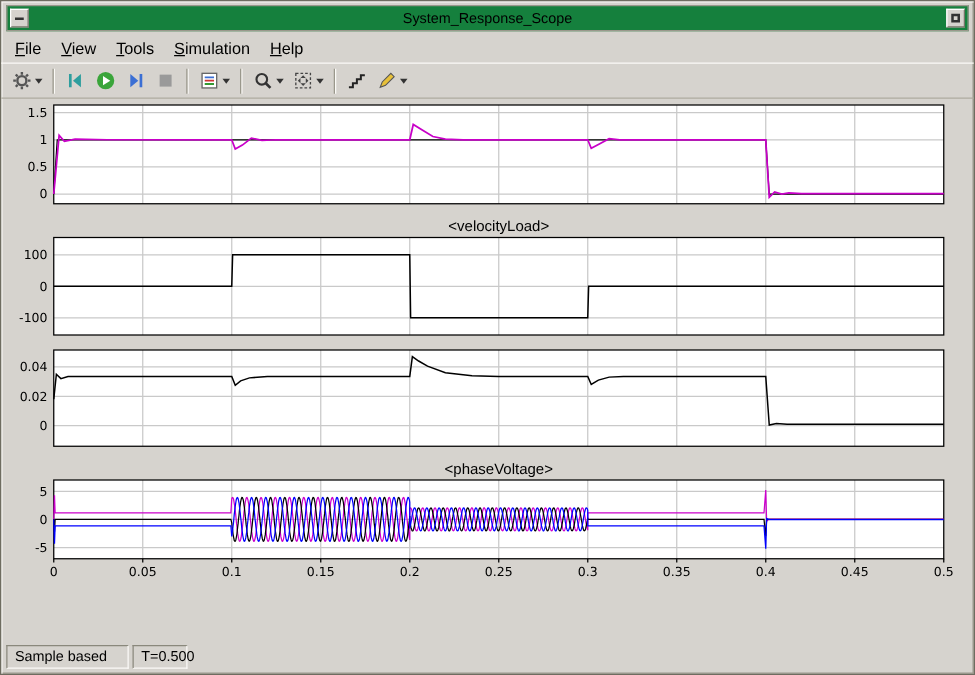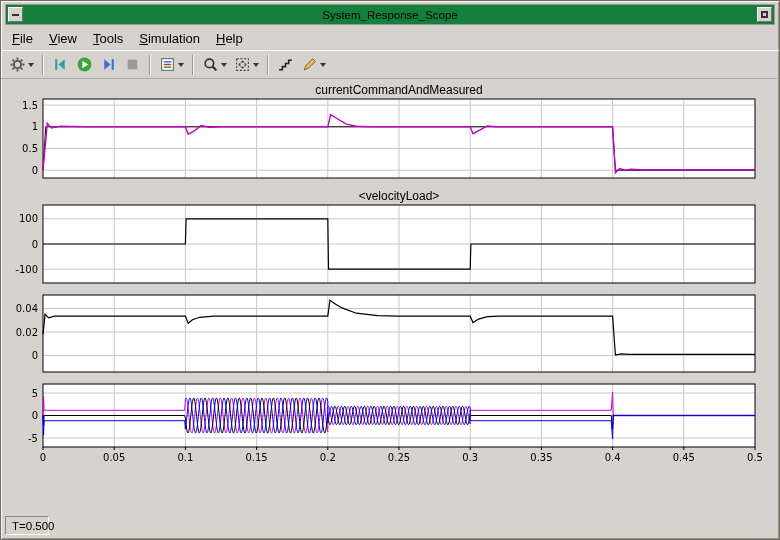--- a/index.html
+++ b/index.html
@@ -128,21 +128,20 @@
     <button class="tool">
       <svg class="ticon" viewBox="0 0 16 16">
         <path d="M3 13l1.5-4L11 2.5 13.5 5 7 11.5z" fill="#e8c13a" stroke="#555" stroke-width="0.8"></path>
       </svg>
       <span class="caret"></span>
     </button>
   </div>
 
   <div class="plots">
     <div class="chart-block">
-      <div class="chart-title">currentCommandAndMeasured</div>
       <svg class="plot" width="748" height="81">
           <rect x="34" y="1" width="712" height="79" fill="#ffffff"></rect>
           <line x1="105.2" y1="1" x2="105.2" y2="80" stroke="#c9c9c9"></line>
           <line x1="176.4" y1="1" x2="176.4" y2="80" stroke="#c9c9c9"></line>
           <line x1="247.6" y1="1" x2="247.6" y2="80" stroke="#c9c9c9"></line>
           <line x1="318.8" y1="1" x2="318.8" y2="80" stroke="#c9c9c9"></line>
           <line x1="390.0" y1="1" x2="390.0" y2="80" stroke="#c9c9c9"></line>
           <line x1="461.2" y1="1" x2="461.2" y2="80" stroke="#c9c9c9"></line>
           <line x1="532.4" y1="1" x2="532.4" y2="80" stroke="#c9c9c9"></line>
           <line x1="603.6" y1="1" x2="603.6" y2="80" stroke="#c9c9c9"></line>
@@ -199,20 +198,21 @@
           <text x="29" y="65" text-anchor="end" font-size="10">0</text>
           <line x1="34" y1="38.0" x2="746" y2="38.0" stroke="#c9c9c9"></line>
           <text x="29" y="41.5" text-anchor="end" font-size="10">0.02</text>
           <line x1="34" y1="14.5" x2="746" y2="14.5" stroke="#c9c9c9"></line>
           <text x="29" y="18" text-anchor="end" font-size="10">0.04</text>
           <rect x="34" y="1" width="712" height="77" fill="none" stroke="#000"></rect>
           <polyline points="34.0,40.4 36.1,20.4 39.7,23.9 45.4,22.2 105.2,22.2 176.4,22.2 179.2,29.2 183.5,25.7 190.6,23.3 204.9,22.2 318.8,22.2 320.9,6.3 325.9,9.8 333.0,13.9 347.3,19.2 368.6,21.6 390.0,22.2 461.2,22.2 464.0,28.6 469.7,25.1 478.3,22.7 489.7,22.2 603.6,22.2 606.4,61.0 612.1,59.8 620.7,60.4 746.0,60.4" fill="none" stroke="#000000" stroke-width="1.2"></polyline>
         </svg>
     </div>
     <div class="chart-block">
+      <div class="chart-title">&lt;phaseVoltage&gt;</div>
       <svg class="plot" width="748" height="81">
           <rect x="34" y="1" width="712" height="63" fill="#ffffff"></rect>
           <line x1="105.2" y1="1" x2="105.2" y2="64" stroke="#c9c9c9"></line>
           <line x1="176.4" y1="1" x2="176.4" y2="64" stroke="#c9c9c9"></line>
           <line x1="247.6" y1="1" x2="247.6" y2="64" stroke="#c9c9c9"></line>
           <line x1="318.8" y1="1" x2="318.8" y2="64" stroke="#c9c9c9"></line>
           <line x1="390.0" y1="1" x2="390.0" y2="64" stroke="#c9c9c9"></line>
           <line x1="461.2" y1="1" x2="461.2" y2="64" stroke="#c9c9c9"></line>
           <line x1="532.4" y1="1" x2="532.4" y2="64" stroke="#c9c9c9"></line>
           <line x1="603.6" y1="1" x2="603.6" y2="64" stroke="#c9c9c9"></line>
@@ -247,16 +247,17 @@
           <text x="603.6" y="78" text-anchor="middle" font-size="10">0.4</text>
           <line x1="674.8" y1="64" x2="674.8" y2="67" stroke="#000"></line>
           <text x="674.8" y="78" text-anchor="middle" font-size="10">0.45</text>
           <line x1="746.0" y1="64" x2="746.0" y2="67" stroke="#000"></line>
           <text x="746.0" y="78" text-anchor="middle" font-size="10">0.5</text>
         </svg>
     </div>
   </div>
 
   <div class="statusbar">
+    <div class="status-cell status-sample">Sample based</div>
     <div class="status-cell status-time">T=0.500</div>
   </div>
 
 </div>
 
 </body></html>

